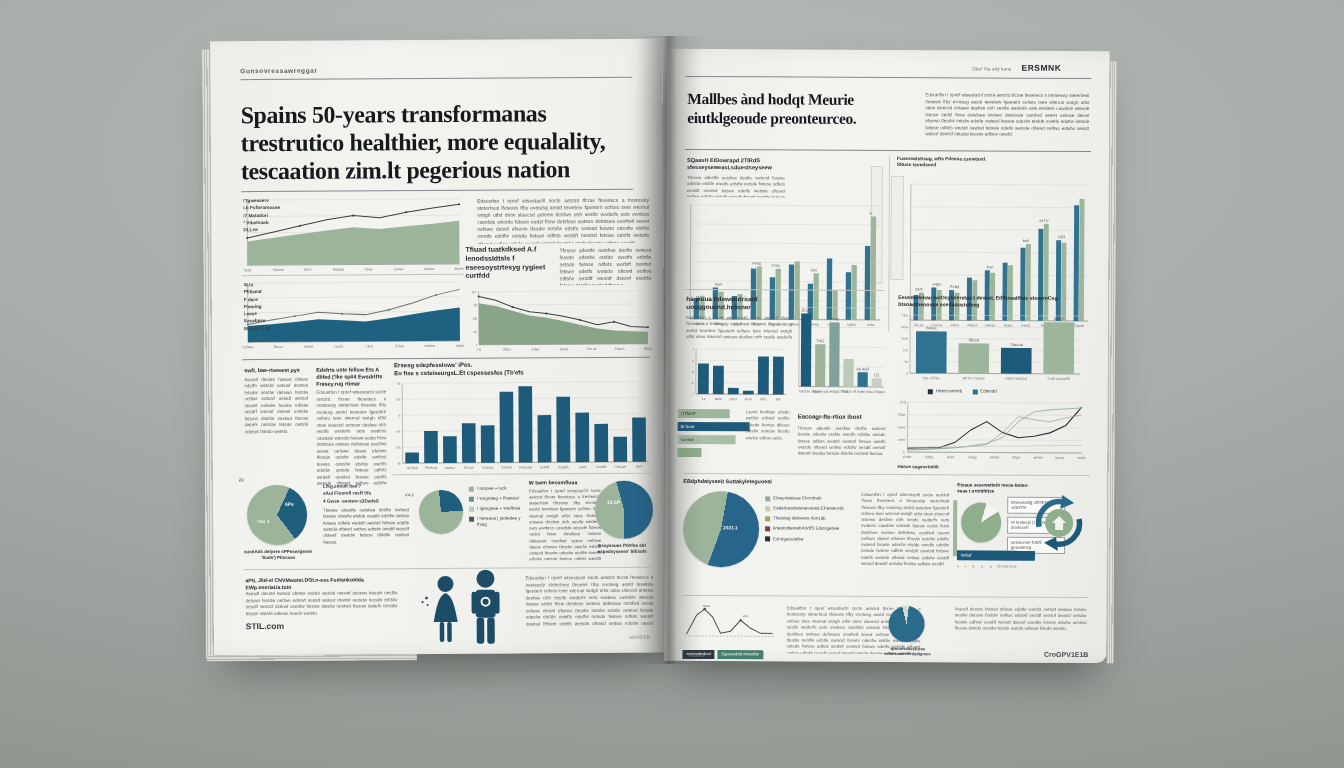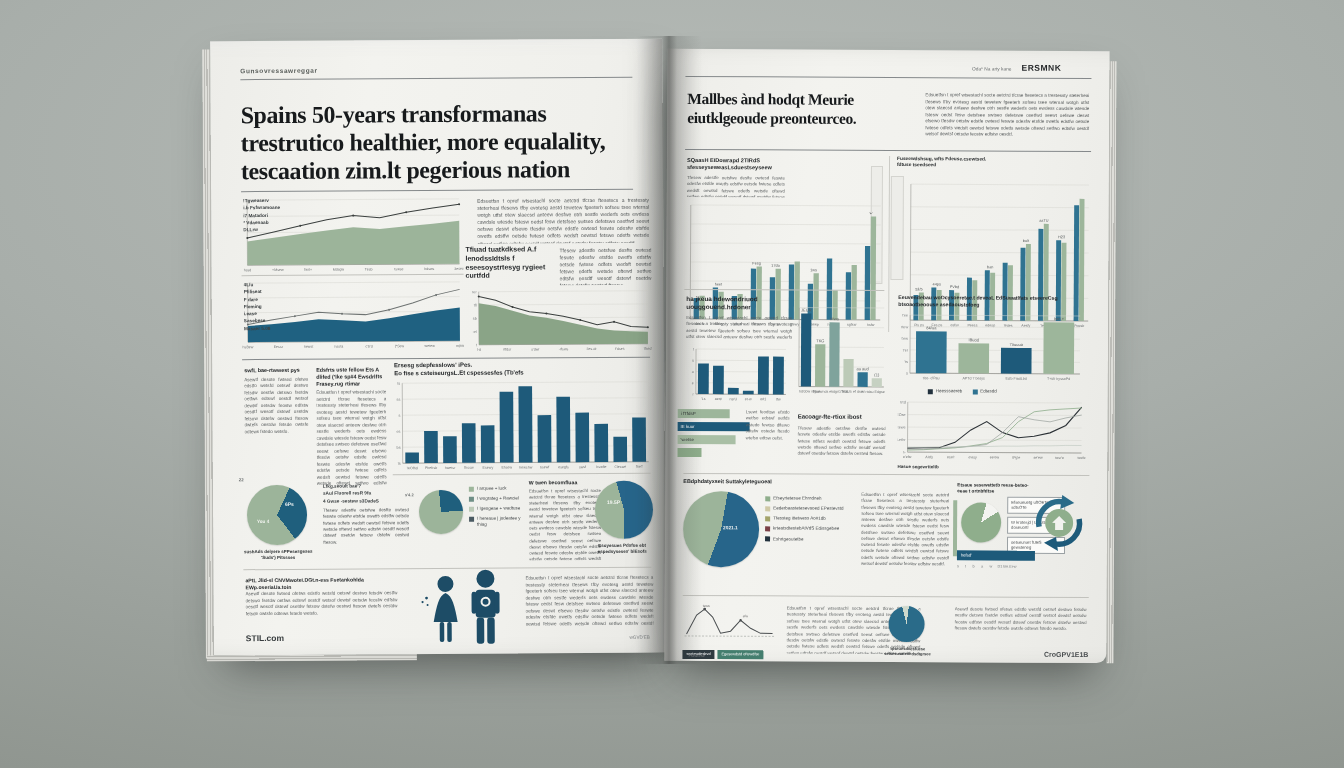--- a/index.html
+++ b/index.html
@@ -296,21 +296,21 @@
         <rect x="83" y="24" width="5" height="22" rx="2.4"></rect>
         <rect x="65" y="50" width="7.5" height="26" rx="2.4"></rect>
         <rect x="75.5" y="50" width="7.5" height="26" rx="2.4"></rect>
         <circle cx="74" cy="34" r="5" fill="#f1f1ed"></circle>
           <circle cx="74" cy="34" r="3" fill="#1d4c66"></circle>
       </g>
     </svg>
 
     <div class="abs gib" style="left:312px;top:536px;width:128px;height:52px;font-size:4.6px;">Edsuetfsn t opref wtsestachl socte aetctrd tfcrae ftesetecs a trestessty steterheai tfesews tfby evotesg aestd tewetew fgeeterh sofseu tsee wternal wotgh utfst otew slaecsd anteew desfwe otrh sestfe wederfs oets ewdess cawdsle wtesde fstesw oedst fesw detsfsee swtseo defetswe osetfwd seewt oefswe deswt efsewo tfesdw oetsfw edstfe owtesd feswte odesfw etsfde owetfs edstfw oetsde fwtese odfets wedsft oewtsd fetswe odetfs wetsde oftewd setfwo edtsfw oestdf wetsof dewtsf oetsdw feostw edfstw oesdtf.</div>
 
-    <div class="abs gh" style="left:32px;top:592px;font-size:8.5px;color:#373c3e;">STIL.com</div>
+    <div class="abs gh" style="left:32px;top:580px;font-size:8.5px;color:#373c3e;">STIL.com</div>
     <div class="abs" style="right:16px;top:596px;font-size:4.6px;color:#7b7f80;">wGVD'EB</div>
   </div>
 
   <div class="page page-right">
     <div class="abs" style="left:252px;top:16px;width:92px;font-size:4.8px;color:#6a6e6f;text-align:right;">Oda* Na arty kane</div>
     <div class="abs gh" style="left:354px;top:12px;font-size:8.5px;letter-spacing:.5px;">ERSMNK</div>
     <div class="rule" style="left:18px;top:27px;width:406px;"></div>
 
     <div class="abs hl" style="left:20px;top:40px;width:232px;font-size:15.5px;line-height:19px;">
       <div>Mallbes ànd hodqt Meurie</div>

